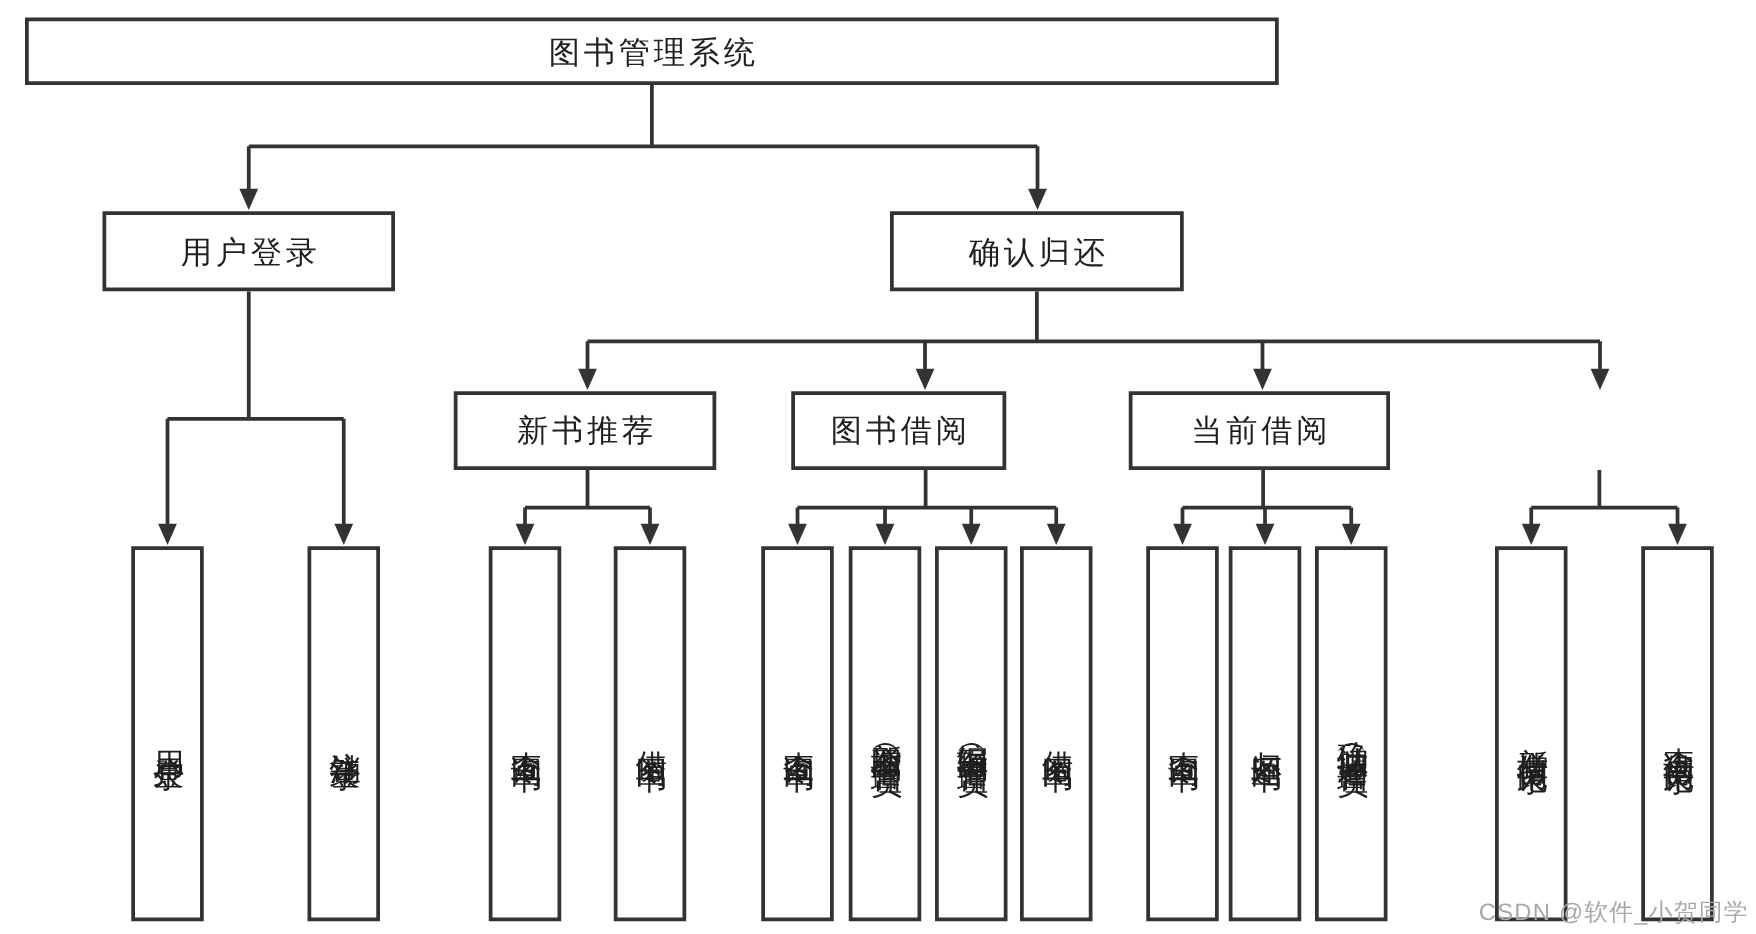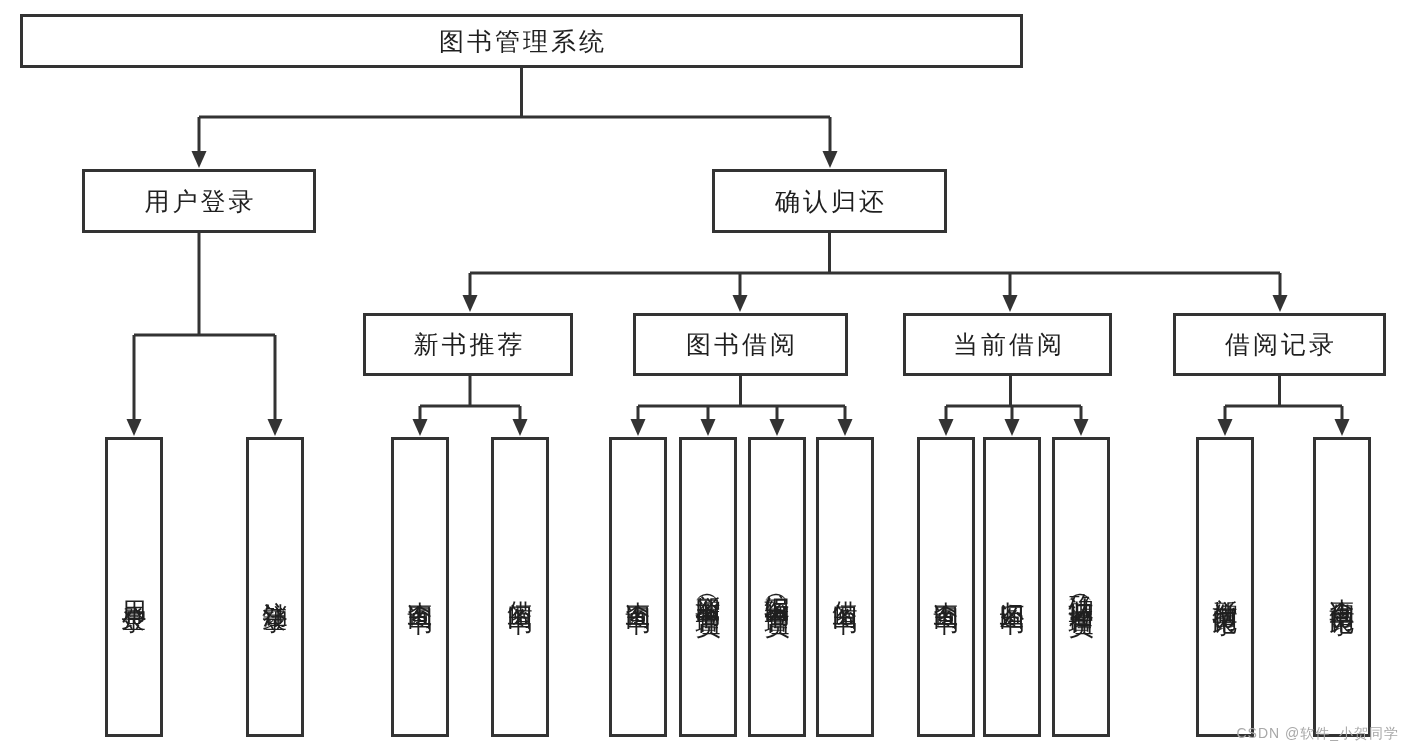--- a/index.html
+++ b/index.html
@@ -57,21 +57,21 @@
     text-orientation: mixed;
     letter-spacing: 3px;
     line-height: 1;
     white-space: normal;
   }
   .watermark {
     position: absolute;
     right: 6px;
     bottom: 4px;
     z-index: 5;
-    font-size: 14px;
+    font-size: 19px;
     letter-spacing: 1px;
     color: var(--watermark);
     margin-left: 20px;
   }
 </style>
 </head>
 <body>
 
 <div class="stage">
 
@@ -136,23 +136,22 @@
         <polygon points="1334.5,419 1349.5,419 1342,436"></polygon>
     </g>
   </svg>
 
   <div class="node hnode" style="left:20px; top:14px; width:1003px; height:54px;">图书管理系统</div>
 
   <div class="node hnode" style="left:82px; top:169px; width:234px; height:64px;">用户登录</div>
   <div class="node hnode" style="left:712px; top:169px; width:235px; height:64px;">确认归还</div>
 
   <div class="node hnode" style="left:363px; top:313px; width:210px; height:63px;">新书推荐</div>
-  <div class="node hnode" style="left:633px; top:313px; width:215px; height:63px;text-align:right;">图书借阅</div>
+  <div class="node hnode" style="left:633px; top:313px; width:172px; height:63px;text-align:right;">图书借阅</div>
   <div class="node hnode" style="left:903px; top:313px; width:209px; height:63px;">当前借阅</div>
-  <div class="node hnode" style="left:1173px; top:313px; width:213px; height:63px;">借阅记录</div>
 
   <div class="node vnode" style="left:105px; top:437px; width:58px; height:300px;">用户登录</div>
   <div class="node vnode" style="left:246px; top:437px; width:58px; height:300px;">注销登录</div>
 
   <div class="node vnode" style="left:391px; top:437px; width:58px; height:300px;">查询图书</div>
   <div class="node vnode" style="left:491px; top:437px; width:58px; height:300px;">借阅图书</div>
 
   <div class="node vnode" style="left:609px; top:437px; width:58px; height:300px;">查询图书</div>
   <div class="node vnode" style="left:679px; top:437px; width:58px; height:300px;">新增图书（管理员）</div>
   <div class="node vnode" style="left:748px; top:437px; width:58px; height:300px;">编辑图书（管理员）</div>

